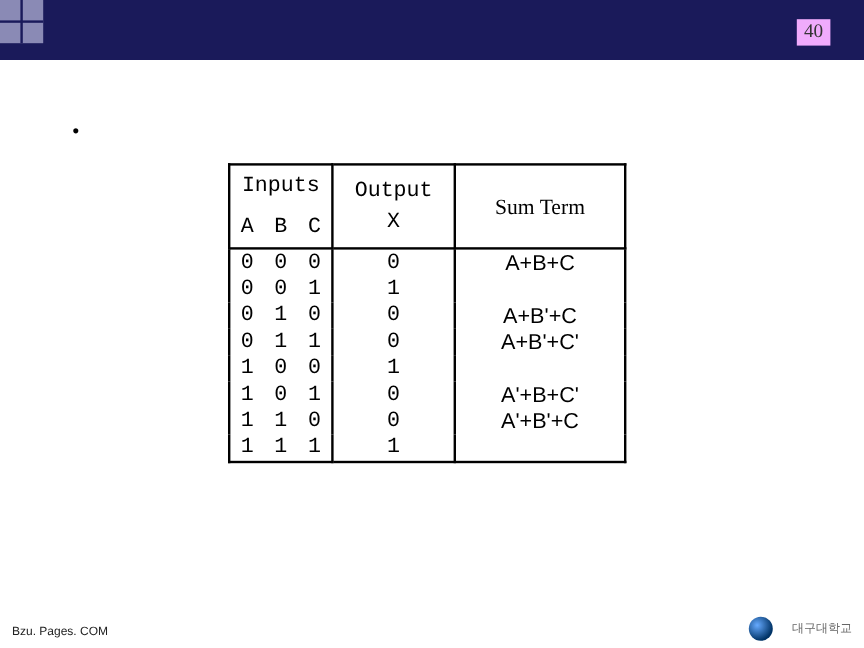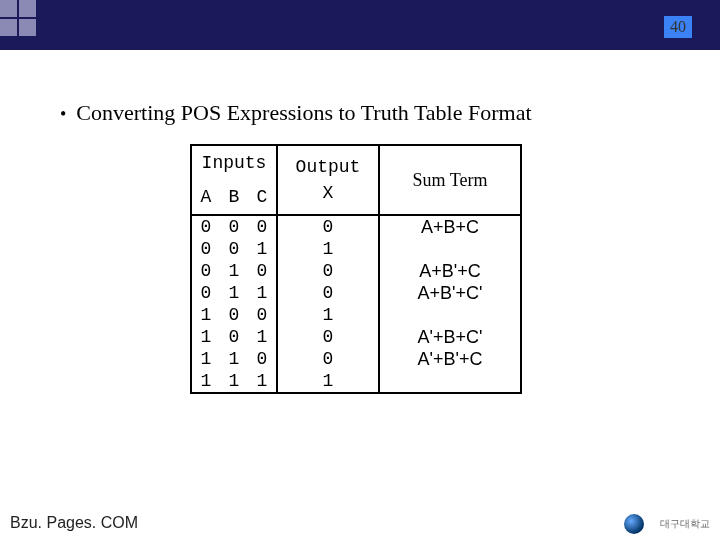--- a/index.html
+++ b/index.html
@@ -31,21 +31,21 @@
     position: absolute;
     background: #1a1a5a;
   }
   .corner-square::before { left: 50%; top: 0; width: 2px; height: 100%; transform: translateX(-1px);}
   .corner-square::after  { top: 50%; left: 0; height: 2px; width: 100%; transform: translateY(-1px);}
   .page-num {
     position: absolute;
     top: 16px; right: 28px;
     color: #333;
     font-size: 16px;
-    background: #3b82f6;
+    background: #f0abfc;
     padding: 2px 6px;
   }
   .content {
     position: absolute;
     top: 100px;
     left: 60px;
     right: 20px;
   }
   .title-row {
     display: flex;
@@ -101,21 +101,21 @@
   .out-head {
     display: grid;
     grid-template-rows: 1fr 1fr;
     height: 52px;
   }
   .out-head span { display:flex; align-items:center; justify-content:center; }
   .footer {
     position: absolute;
     left: 10px;
     bottom: 8px;
-    font-size: 16px;
+    font-size: 10px;
     color: #222;
     font-family: Arial, sans-serif;
   }
   .logo {
     position: absolute;
     right: 10px;
     bottom: 6px;
     display: flex;
     align-items: center;
     gap: 16px;
@@ -132,21 +132,20 @@
 </head>
 <body>
 
 <div class="header-bar"></div>
 <div class="corner-square"></div>
 <div class="page-num">40</div>
 
 <div class="content">
   <div class="title-row">
     <span class="bullet">•</span>
-    <span>Converting POS Expressions to Truth Table Format</span>
   </div>
   <div class="example">
   </div>
 
   <div class="table-wrap">
     <table>
       <thead>
         <tr>
           <th class="inputs-group" colspan="1" style="width:84px;">
             <div class="inputs-head">

